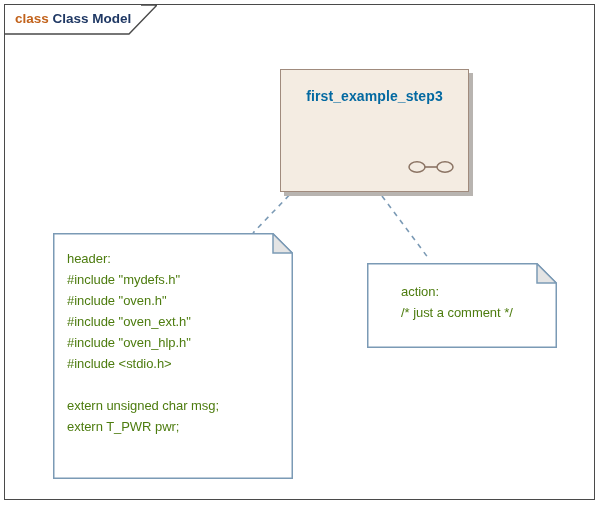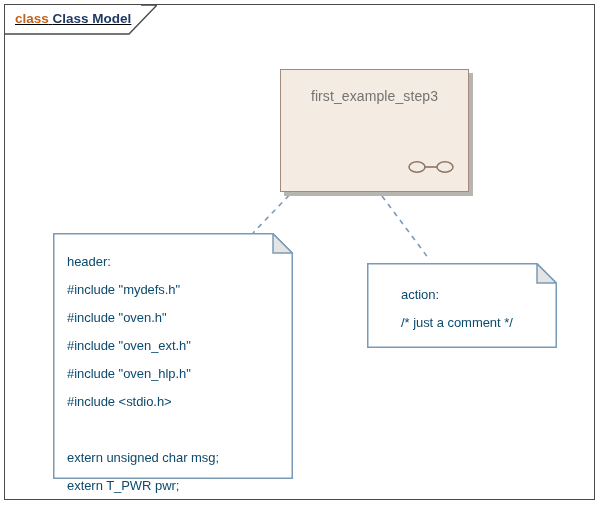--- a/index.html
+++ b/index.html
@@ -44,21 +44,20 @@
   }
   #frame-tab-label {
     position: absolute;
     left: 10px;
     top: 5px;
     font-size: 13.5px;
     font-weight: bold;
     white-space: nowrap;
     line-height: 18px;
     letter-spacing: 0px;
-    text-decoration: underline;
   }
   .kw-class {
     color: #c2621b;
   }
   .kw-name {
     color: #1f3864;
   }
 
   
   #connectors {
@@ -97,22 +96,22 @@
     border: 1px solid #a08b7d;
     box-sizing: border-box;
   }
   #class-node-title {
     position: absolute;
     left: 0;
     right: 0;
     top: 18px;
     text-align: center;
     font-size: 14px;
-    font-weight: normal;
-    color: #737373;
+    font-weight: bold;
+    color: #0369a1;
     letter-spacing: 0.1px;
   }
   #class-node-stereotype-icon {
     position: absolute;
     right: 14px;
     bottom: 16px;
     width: 46px;
     height: 16px;
   }
 
@@ -122,22 +121,22 @@
   }
   .note svg {
     position: absolute;
     left: 0;
     top: 0;
     display: block;
   }
   .note-text {
     position: absolute;
     font-size: 13px;
-    color: #0c4a6e;
-    line-height: 28px;
+    color: #4d7c0f;
+    line-height: 21px;
     white-space: pre;
     letter-spacing: -0.05px;
   }
 
   #note-header {
     left: 48px;
     top: 228px;
     width: 240px;
     height: 246px;
   }

